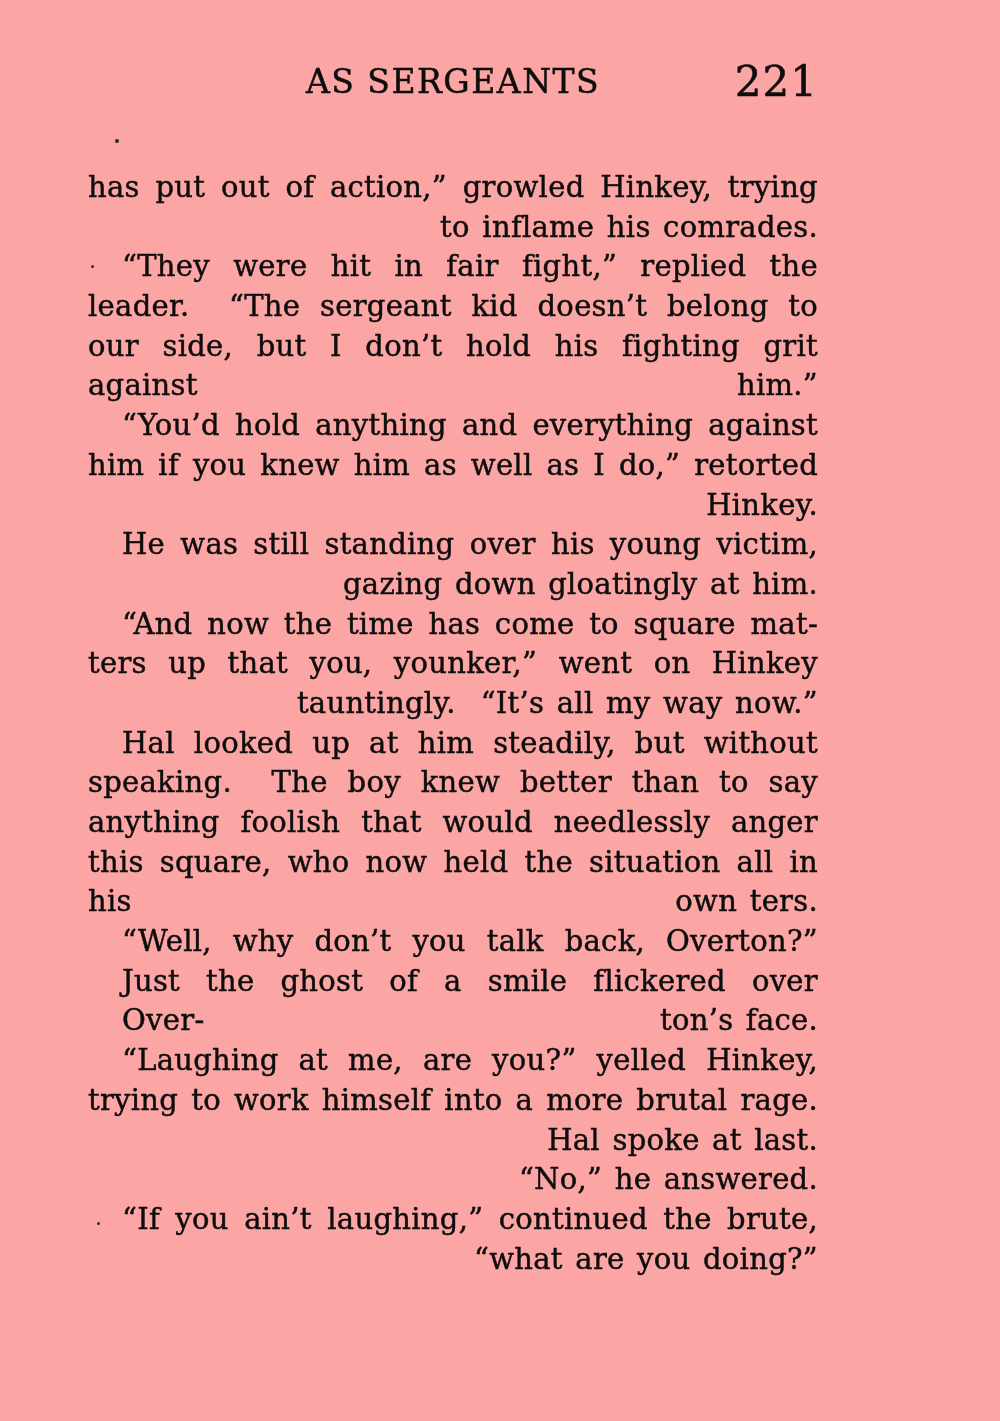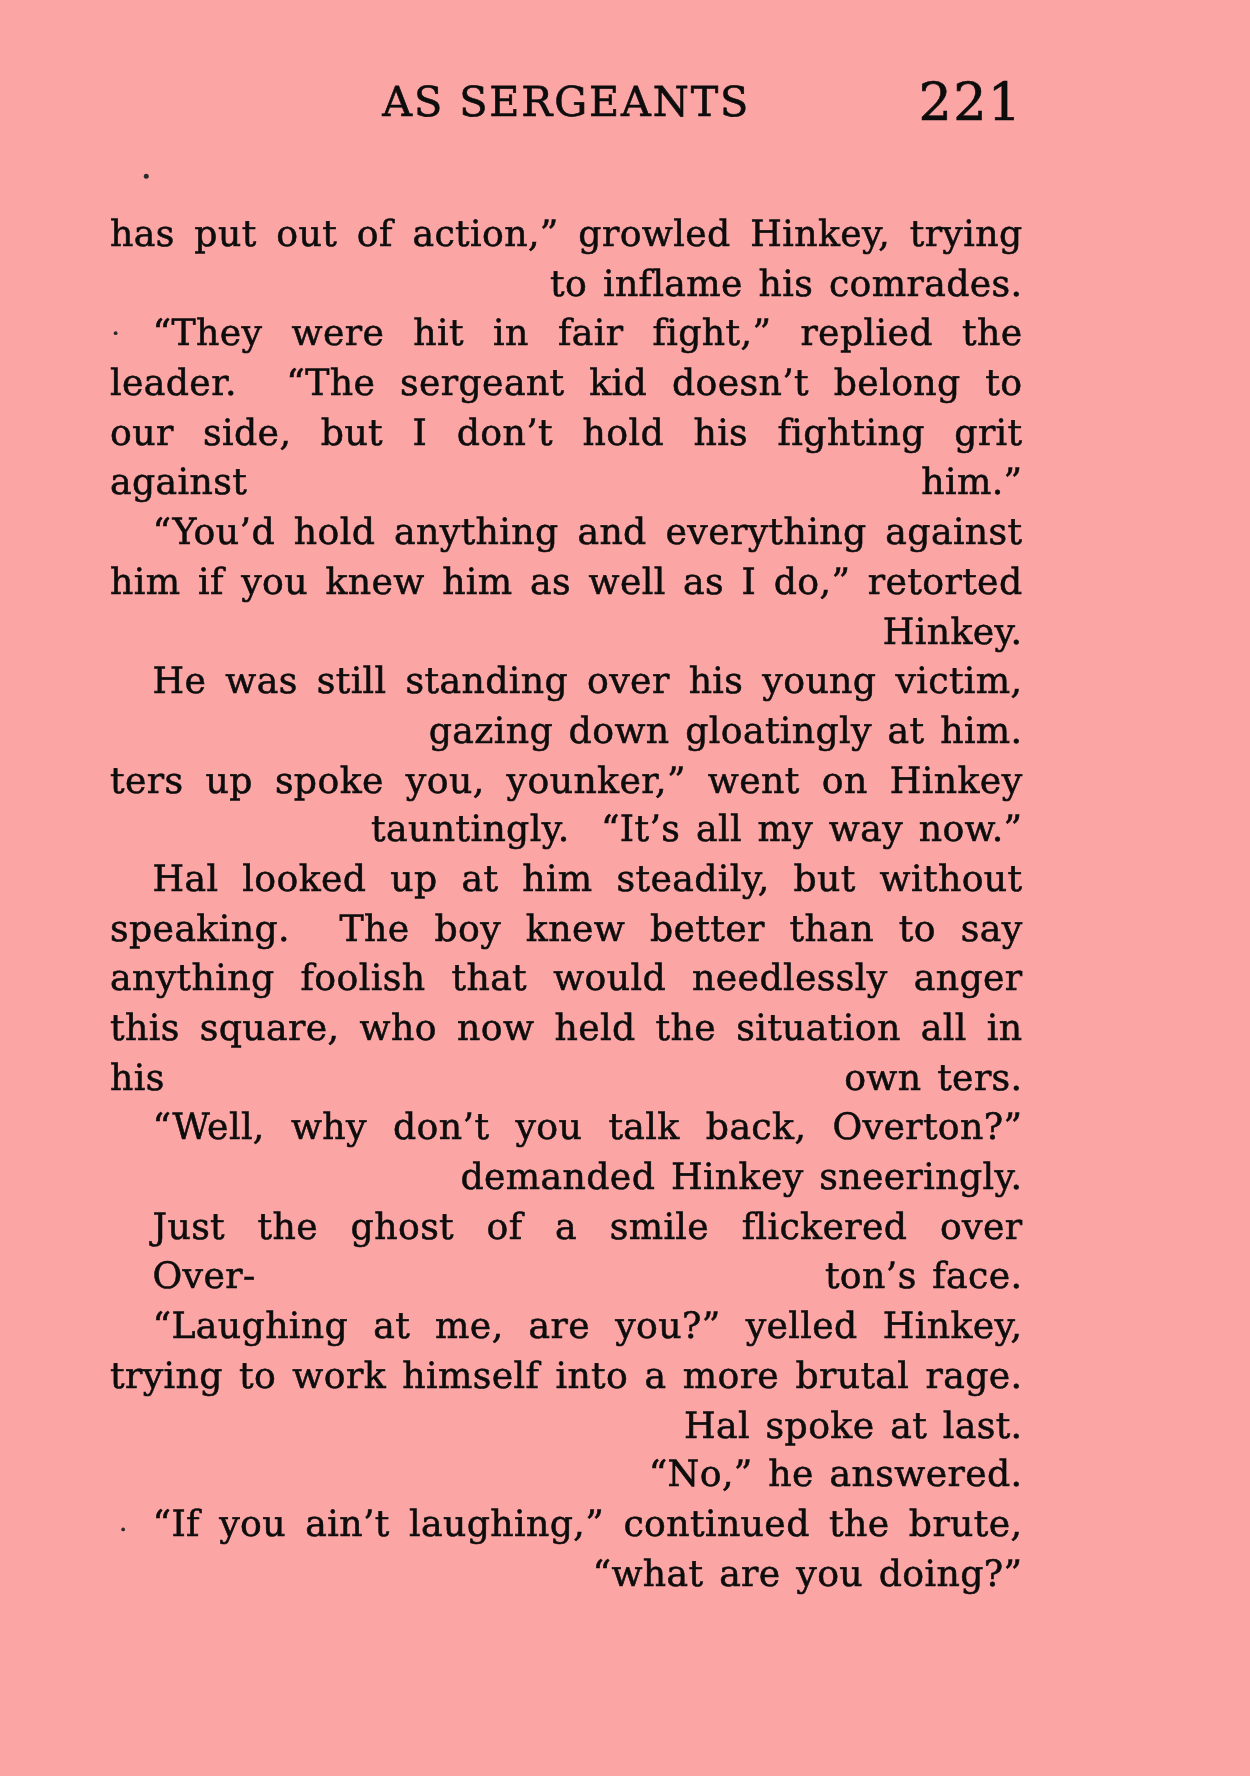--- a/index.html
+++ b/index.html
@@ -87,29 +87,29 @@
       <div class="line">to inflame his comrades.</div>
       <div class="line j ind">“They were hit in fair fight,” replied the</div>
       <div class="line j">leader.  “The sergeant kid doesn’t belong to</div>
       <div class="line j">our side, but I don’t hold his fighting grit against</div>
       <div class="line">him.”</div>
       <div class="line j ind">“You’d hold anything and everything against</div>
       <div class="line j">him if you knew him as well as I do,” retorted</div>
       <div class="line">Hinkey.</div>
       <div class="line j ind">He was still standing over his young victim,</div>
       <div class="line">gazing down gloatingly at him.</div>
-      <div class="line j">ters up spoke you, younker,” went on Hinkey</div>
+      <div class="line j ind">“And now the time has come to square mat-</div>
+      <div class="line j">ters up that you, younker,” went on Hinkey</div>
       <div class="line">tauntingly.  “It’s all my way now.”</div>
       <div class="line j ind">Hal looked up at him steadily, but without</div>
       <div class="line j">speaking.  The boy knew better than to say</div>
       <div class="line j">anything foolish that would needlessly anger</div>
       <div class="line j">this square, who now held the situation all in his</div>
       <div class="line">own ters.</div>
       <div class="line j ind">“Well, why don’t you talk back, Overton?”</div>
-      <div class="line">demanded Hinkey sneeringly.</div>
       <div class="line j ind">Just the ghost of a smile flickered over Over-</div>
       <div class="line">ton’s face.</div>
       <div class="line j ind">“Laughing at me, are you?” yelled Hinkey,</div>
       <div class="line j">trying to work himself into a more brutal rage.</div>
       <div class="line ind">Hal spoke at last.</div>
       <div class="line ind">“No,” he answered.</div>
       <div class="line j ind">“If you ain’t laughing,” continued the brute,</div>
       <div class="line">“what are you doing?”</div>
     </div>
 

